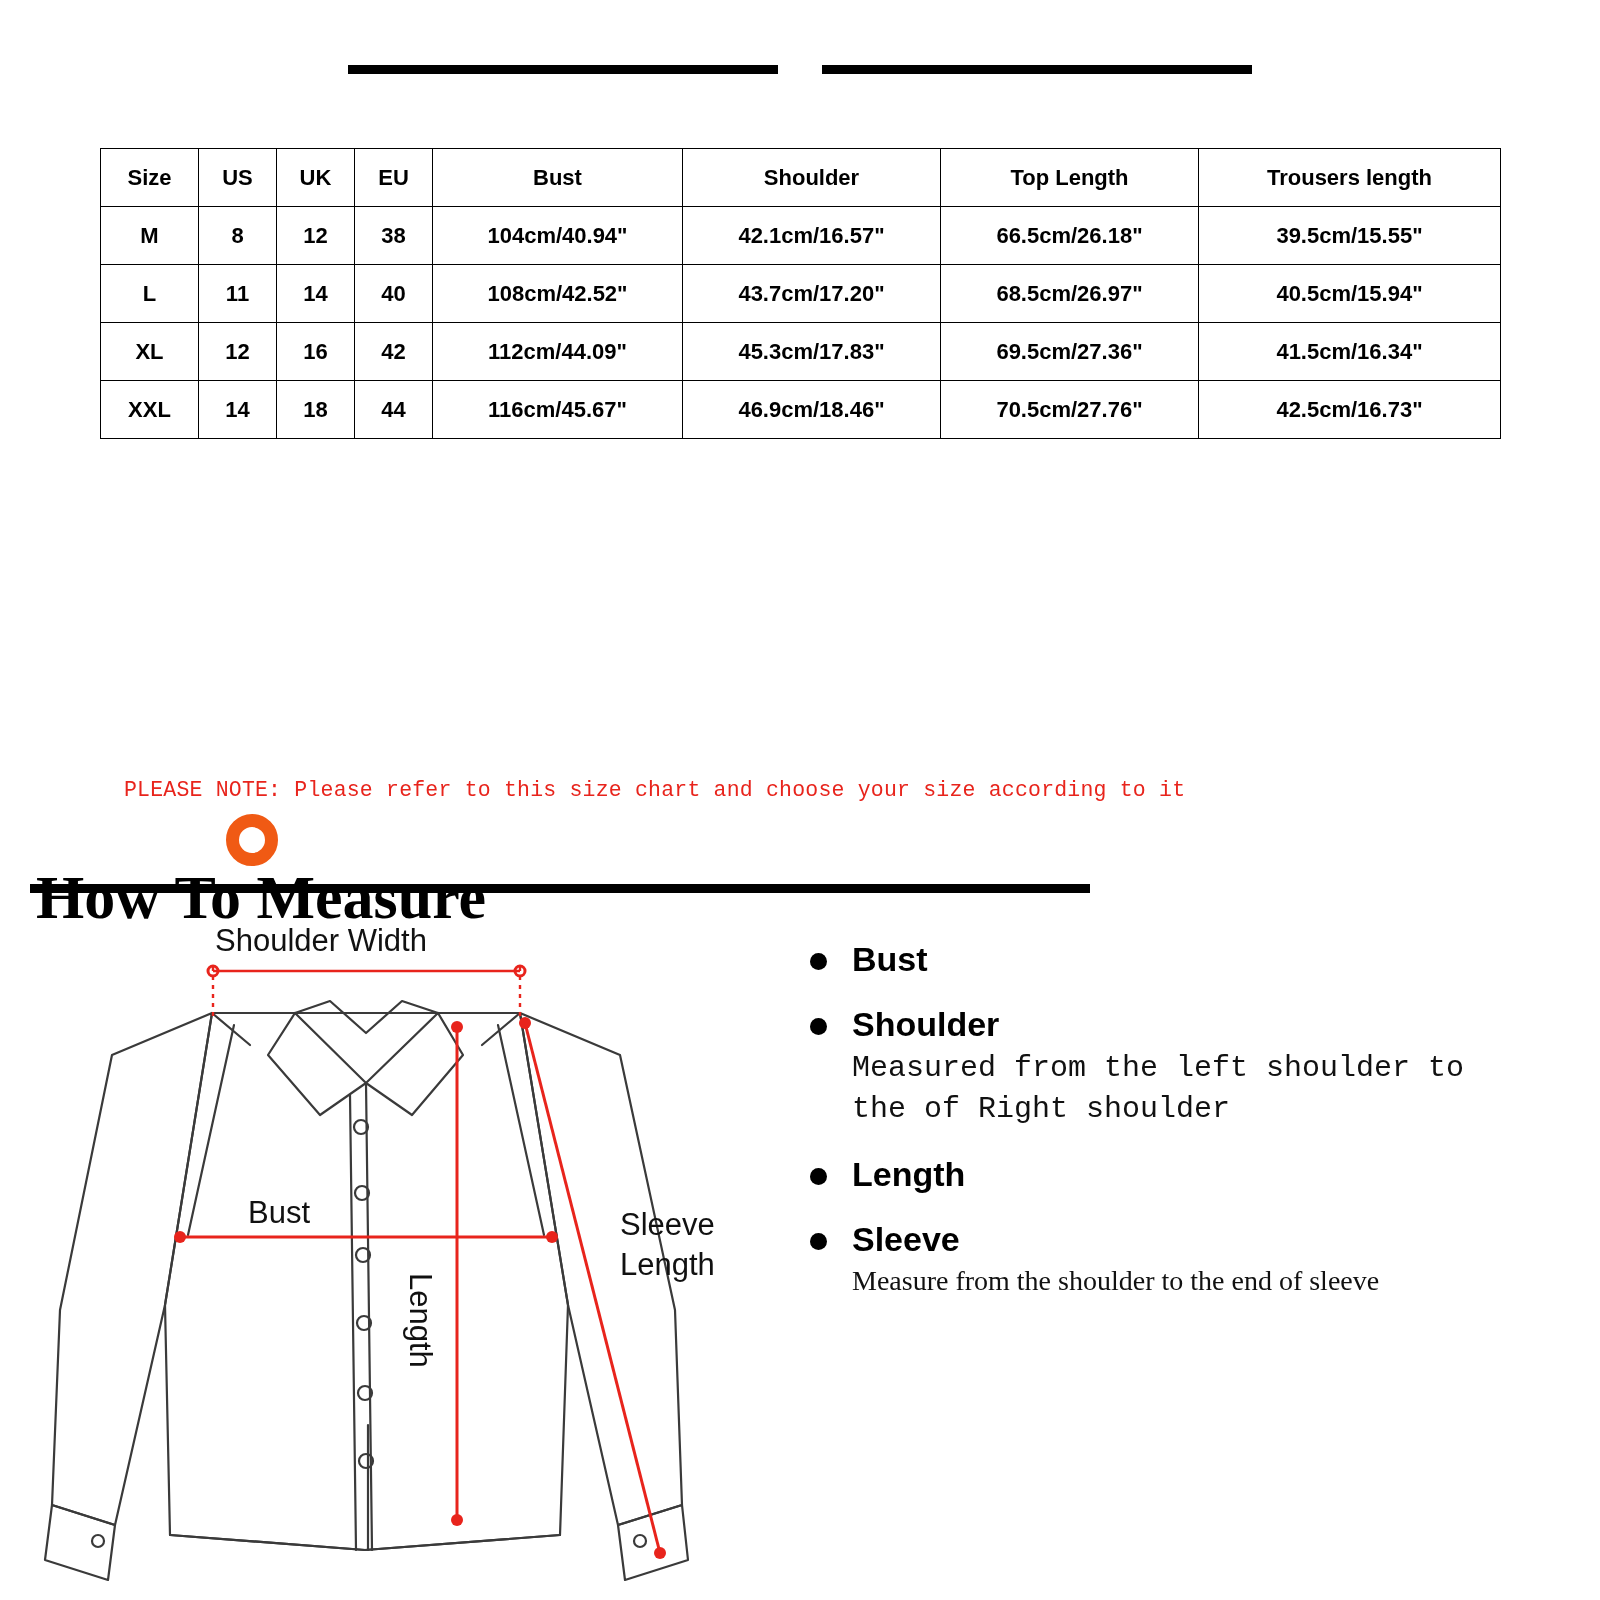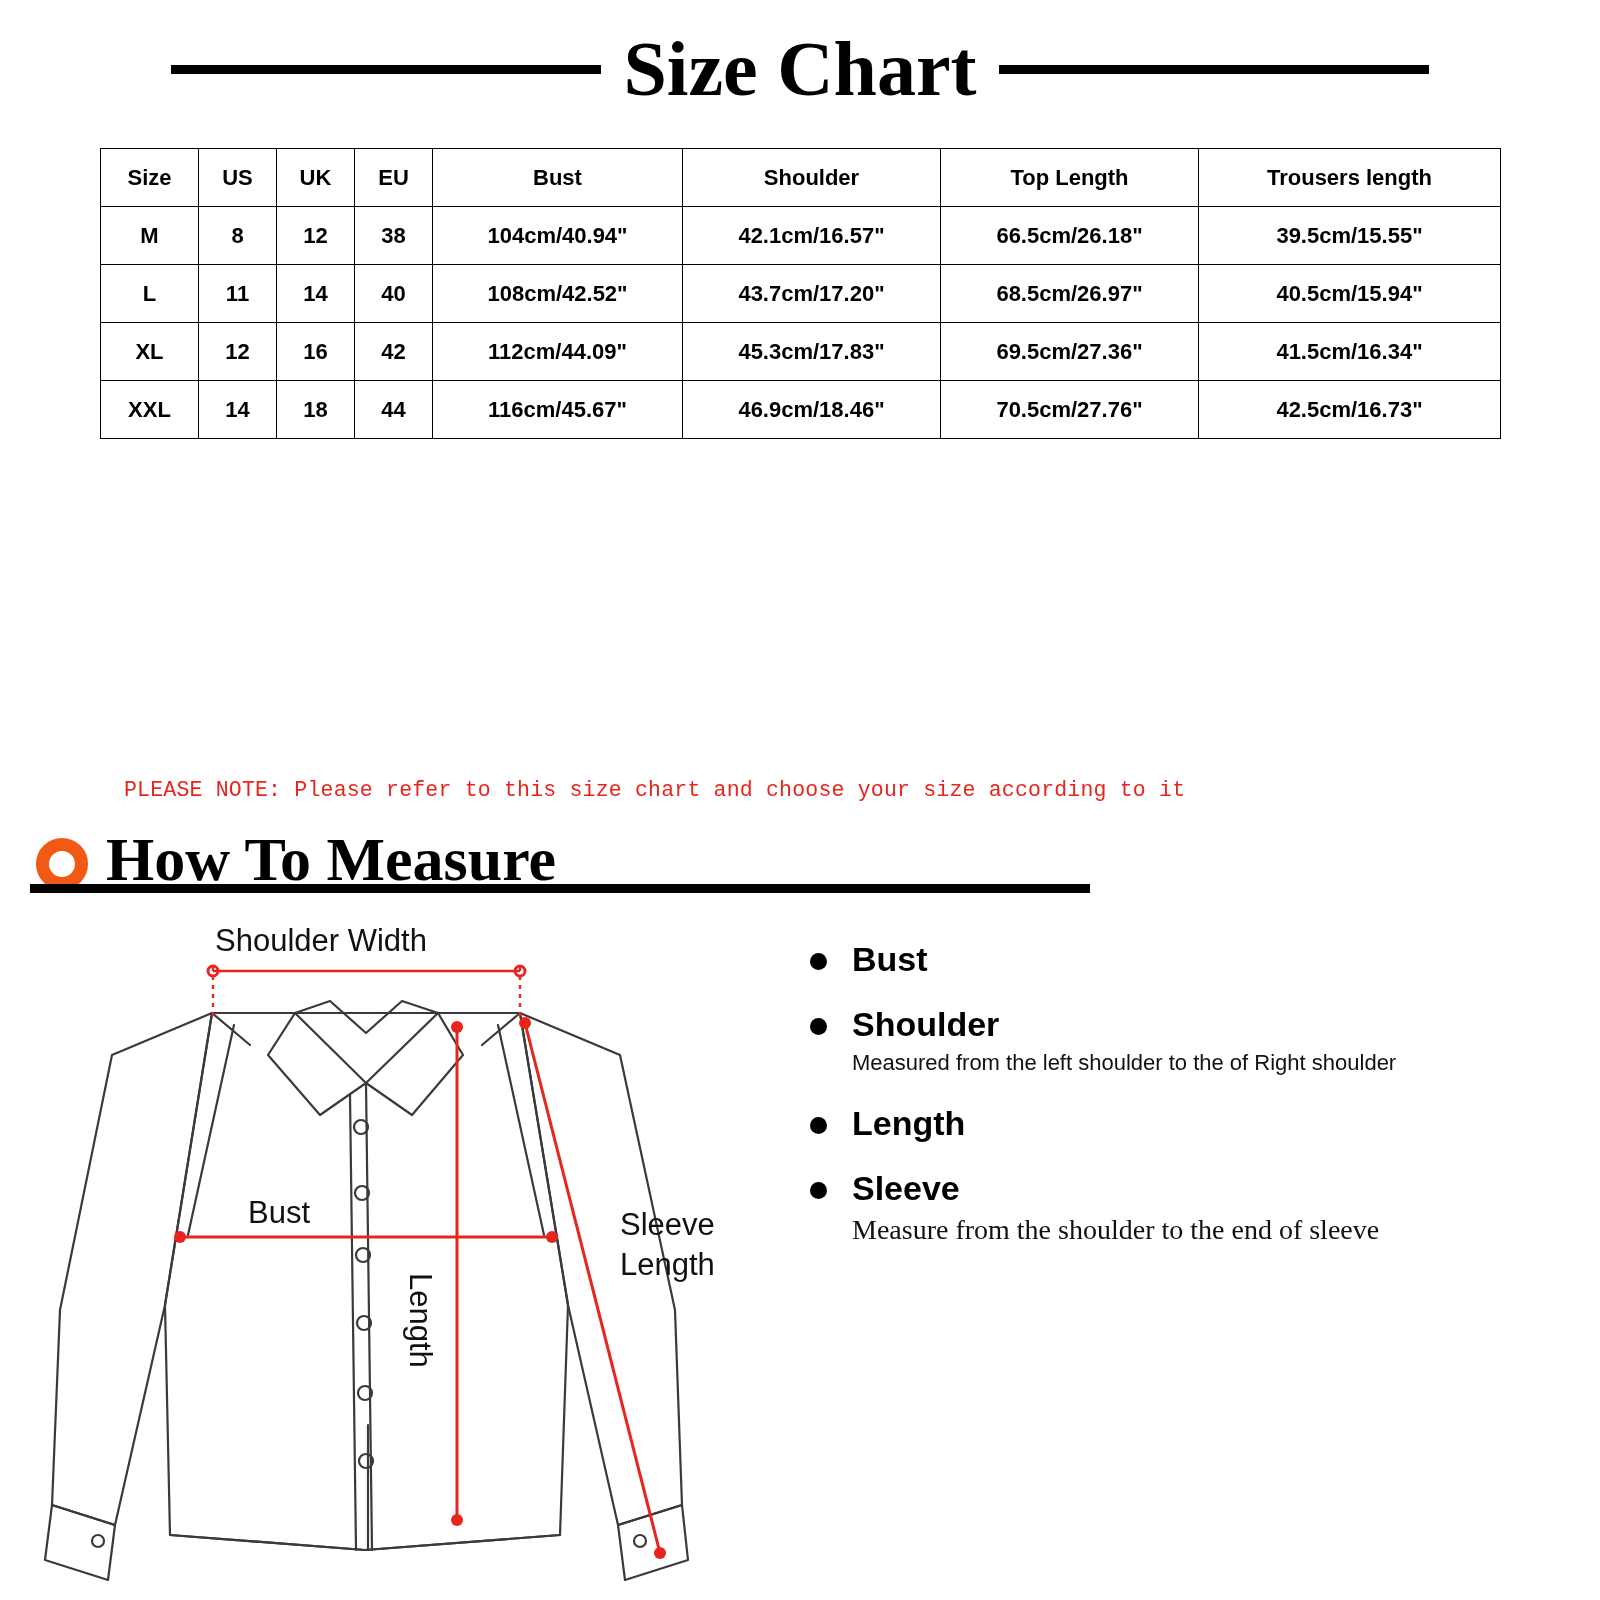--- a/index.html
+++ b/index.html
@@ -83,24 +83,25 @@
     color: #e8241c;
     font-family: "Liberation Mono", monospace;
     font-size: 21.5px;
     letter-spacing: 0.2px;
     white-space: nowrap;
   }
 
   
   .htm-header {
     position: absolute;
-    top: 828px;
+    top: 808px;
     left: 36px;
     display: flex;
-    align-items: flex-end;
+    align-items: center;
+    flex-direction: column;
   }
   .htm-ring {
     width: 52px;
     height: 52px;
     border-radius: 50%;
     border: 13px solid #f05a14;
     box-sizing: border-box;
     margin-right: 18px;
     margin-top: 6px;
   }
@@ -172,31 +173,30 @@
     line-height: 1.15;
     margin-bottom: 4px;
   }
   .def-desc {
     font-family: "Liberation Serif", serif;
     font-size: 28px;
     color: #111;
     line-height: 1.32;
   }
   .def-desc.mono {
-    font-family: Liberation Sans, sans-serif;
-    font-size: 22px;
+    font-family: Liberation Mono, monospace;
+    font-size: 30px;
     line-height: 1.35;
   }
 </style>
 </head>
 <body>
 
 <div class="title-row">
   <div class="title-rule left"></div>
-  <div class="title-text">Size Chart</div>
   <div class="title-rule right"></div>
 </div>
 
 <div class="size-table-wrap">
   <table class="size-table">
     <colgroup>
       <col class="c-size">
         <col class="c-us">
         <col class="c-uk">
         <col class="c-eu">

